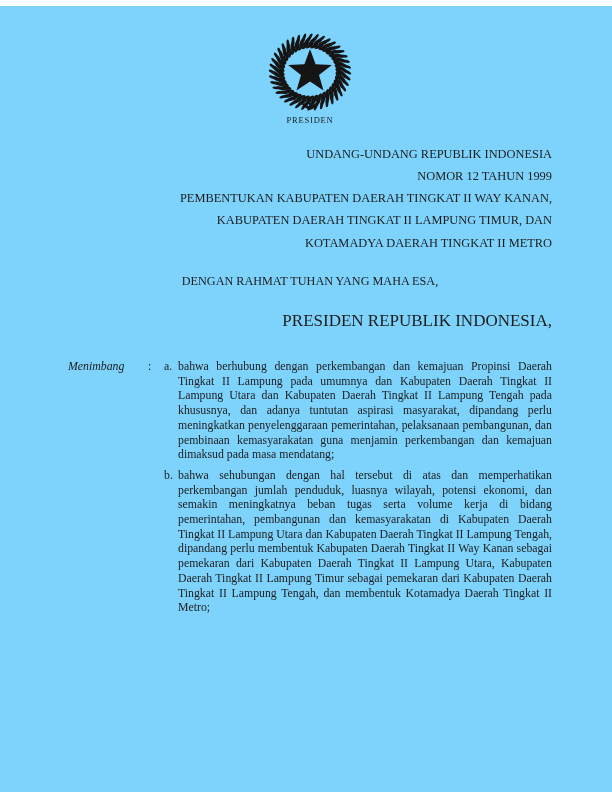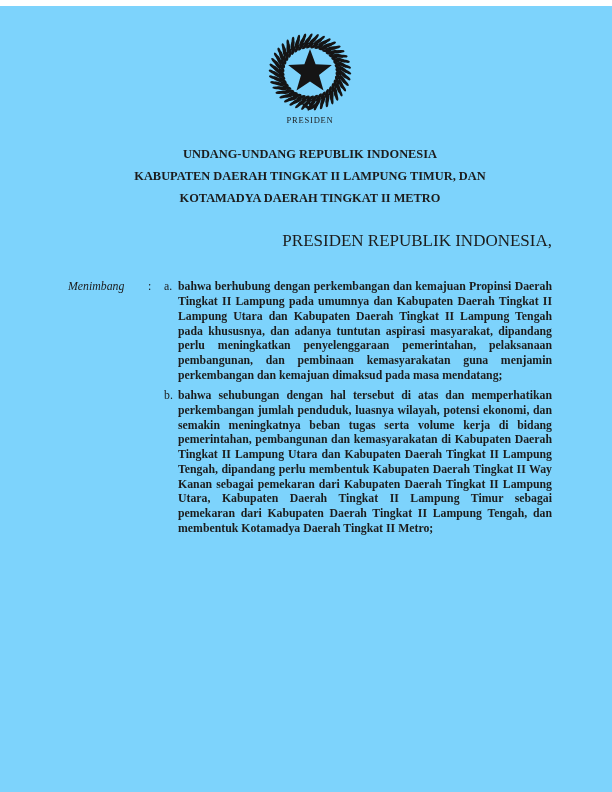--- a/index.html
+++ b/index.html
@@ -14,25 +14,24 @@
     box-sizing: border-box;
     padding: 27px 60px 0 68px;
     overflow: hidden;
   }
   .letterhead { text-align: center; }
   .emblem { display: block; margin: 0 auto; }
   .lh-line { font-size: 8.5px; letter-spacing: 0.8px; line-height: 10.5px; }
   .lh-line.first { margin-top: 2px; }
   .title-block {
     margin-top: 17px;
-    text-align: center;
+    text-align: right;
     font-size: 12.4px;
     line-height: 22.3px;
     white-space: nowrap;
-    font-weight: bold;
   }
   .invocation {
     margin-top: 20px;
     text-align: center;
     font-size: 12.2px;
     line-height: 15px;
   }
   .opening {
     margin-top: 24px;
     text-align: right;
@@ -43,21 +42,21 @@
     margin-top: 31px;
     display: flex;
     font-size: 11.8px;
     line-height: 14.7px;
   }
   .c-label { width: 80px; flex: none; font-style: italic; }
   .c-colon { width: 16px; flex: none; }
   .c-items { flex: 1; min-width: 0; }
   .c-item { display: flex; margin-bottom: 6px; }
   .c-letter { width: 14px; flex: none; }
-  .c-text { flex: 1; text-align: justify; font-weight: bold; }
+  .c-text { flex: 1; text-align: justify; }
 </style>
 </head>
 <body>
 
 <div class="page">
 
   <div class="letterhead">
     <svg class="emblem" viewBox="0 0 88 80" width="88" height="80" aria-hidden="true">
       <g id="wreath">
           <ellipse cx="72.50" cy="39.00" rx="4.6" ry="1.6" transform="rotate(55.0 72.50 39.00)" fill="#151515"></ellipse>
@@ -186,24 +185,27 @@
         <ellipse cx="40.5" cy="73.5" rx="5" ry="1.6" transform="rotate(35 40.5 73.5)"></ellipse>
         <ellipse cx="47.5" cy="73.5" rx="5" ry="1.6" transform="rotate(-35 47.5 73.5)"></ellipse>
         <circle cx="44" cy="70.8" r="1.3"></circle>
       </g>
     </svg>
     <div class="lh-line first">PRESIDEN</div>
   </div>
 
   <div class="title-block">
     <div>UNDANG-UNDANG REPUBLIK INDONESIA</div>
+    <div>NOMOR 12 TAHUN 1999</div>
+    <div>PEMBENTUKAN KABUPATEN DAERAH TINGKAT II WAY KANAN,</div>
     <div>KABUPATEN DAERAH TINGKAT II LAMPUNG TIMUR, DAN</div>
     <div>KOTAMADYA DAERAH TINGKAT II METRO</div>
   </div>
 
+  <div class="invocation">DENGAN RAHMAT TUHAN YANG MAHA ESA,</div>
 
   <div class="opening">PRESIDEN REPUBLIK INDONESIA,</div>
 
   <div class="considering">
     <div class="c-label">Menimbang</div>
     <div class="c-colon">:</div>
     <div class="c-items">
       <div class="c-item">
         <div class="c-letter">a.</div>
         <div class="c-text">bahwa berhubung dengan perkembangan dan kemajuan Propinsi Daerah Tingkat II Lampung pada umumnya dan Kabupaten Daerah Tingkat II Lampung Utara dan Kabupaten Daerah Tingkat II Lampung Tengah pada khususnya, dan adanya tuntutan aspirasi masyarakat, dipandang perlu meningkatkan penyelenggaraan pemerintahan, pelaksanaan pembangunan, dan pembinaan kemasyarakatan guna menjamin perkembangan dan kemajuan dimaksud pada masa mendatang;</div>

